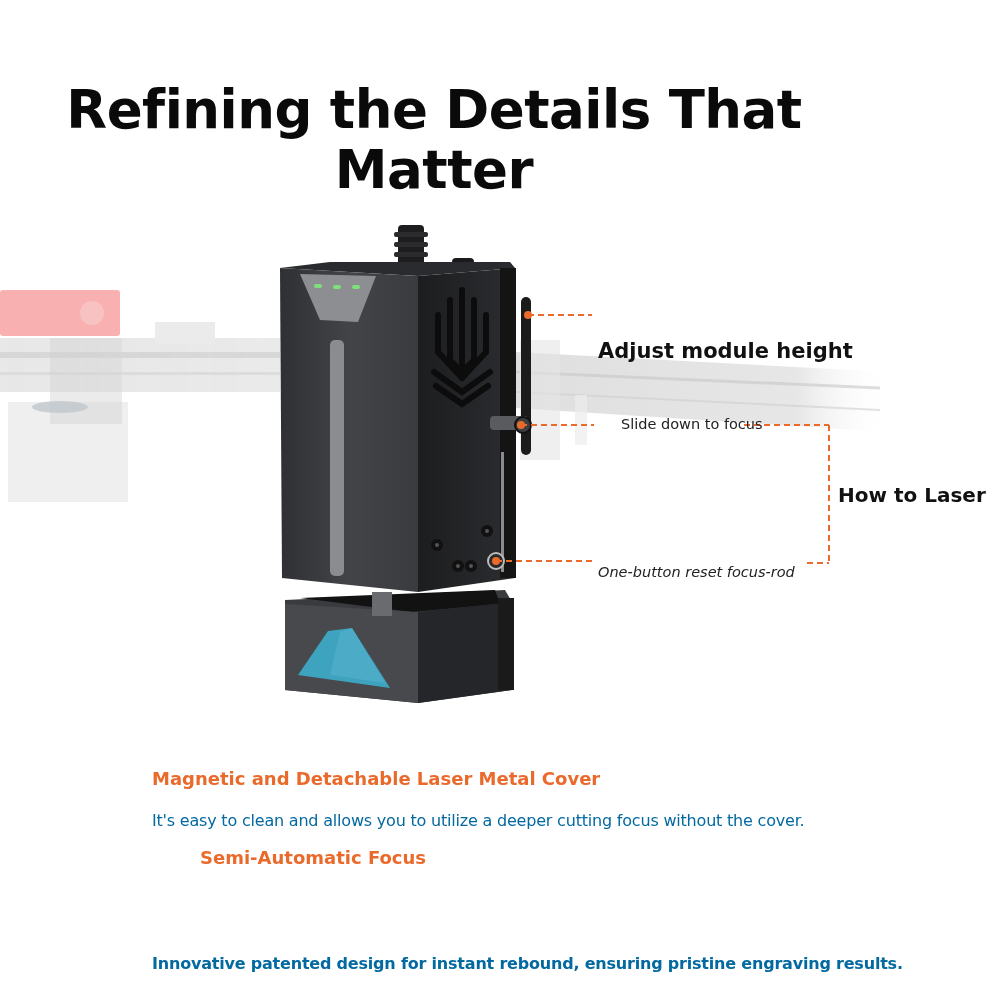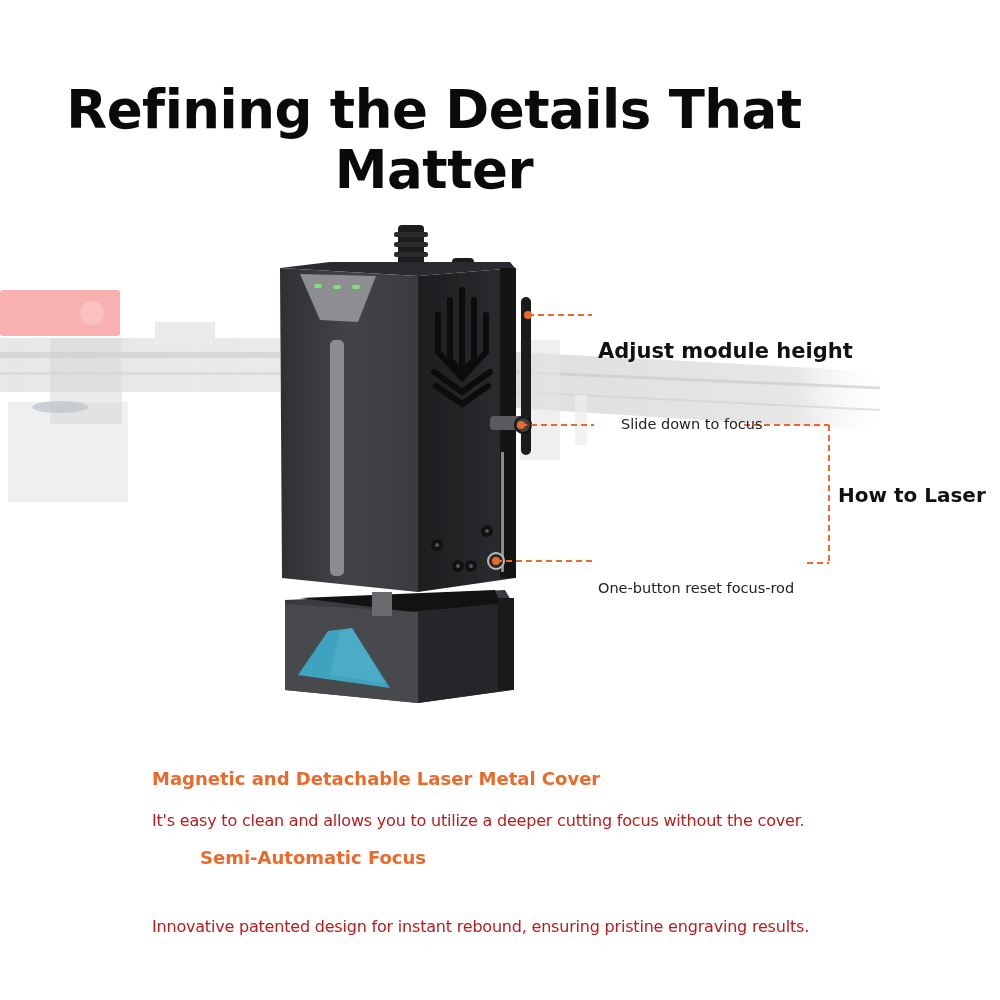--- a/index.html
+++ b/index.html
@@ -3,21 +3,21 @@
 <meta charset="utf-8">
 <style>
   html,body{margin:0;padding:0;background:#ffffff;}
   body{width:1000px;height:1000px;position:relative;overflow:hidden;font-family:"DejaVu Sans","Liberation Sans",sans-serif;color:#111;}
   .title{position:absolute;left:0;top:44px;width:868px;text-align:center;font-weight:bold;font-size:53px;line-height:60px;letter-spacing:-0.5px;color:#0a0a0a;}
   .title .l{display:block;}
   .scene{position:absolute;left:0;top:0;width:1000px;height:720px;}
   .label-bold{position:absolute;font-weight:bold;font-size:21px;color:#111;white-space:nowrap;}
   .label-small{position:absolute;font-size:14.5px;color:#222;white-space:nowrap;}
   .feat-h{position:absolute;left:152px;font-weight:bold;font-size:18px;color:#ea6a2c;white-space:nowrap;}
-  .feat-p{position:absolute;left:152px;font-size:16px;color:#b91c1c;white-space:nowrap;letter-spacing:-0.2px;}
+  .feat-p{position:absolute;left:152px;font-size:16px;color:#0369a1;white-space:nowrap;letter-spacing:-0.2px;}
 </style>
 </head>
 <body>
 
 <h1 class="title">
   <span class="l">Refining the Details That Matter</span>
 </h1>
 
 <svg class="scene" viewBox="0 0 1000 720" width="1000" height="720">
   <defs>
@@ -137,18 +137,18 @@
     <line x1="496" y1="561" x2="594" y2="561"></line>
   </g>
   <circle cx="528" cy="315" r="4" fill="#ea6a2c"></circle>
   <circle cx="521" cy="425" r="4" fill="#ea6a2c"></circle>
   <circle cx="496" cy="561" r="4" fill="#ea6a2c"></circle>
 </svg>
 
 <div class="label-bold" style="left:598px;top:299px;margin-top:40px;">Adjust module height</div>
 <div class="label-small" style="left:598px;top:416px;margin-left:23px;">Slide down to focus</div>
 <div class="label-bold" style="left:838px;top:483px;font-size:20px;">How to Laser</div>
-<div class="label-small" style="left:598px;top:580px;">One-button reset focus-rod</div>
+<div class="label-small" style="left:598px;top:564px;font-style:italic;">One-button reset focus-rod</div>
 
 <div class="feat-h" style="top:768px;">Magnetic and Detachable Laser Metal Cover</div>
 <div class="feat-p" style="top:811px;">It's easy to clean and allows you to utilize a deeper cutting focus without the cover.</div>
 <div class="feat-h" style="top:847px;margin-left:48px;">Semi-Automatic Focus</div>
-<div class="feat-p" style="top:917px;">Innovative patented design for instant rebound, ensuring pristine engraving results.</div>
+<div class="feat-p" style="top:954px;font-weight:bold;">Innovative patented design for instant rebound, ensuring pristine engraving results.</div>
 
 </body></html>

